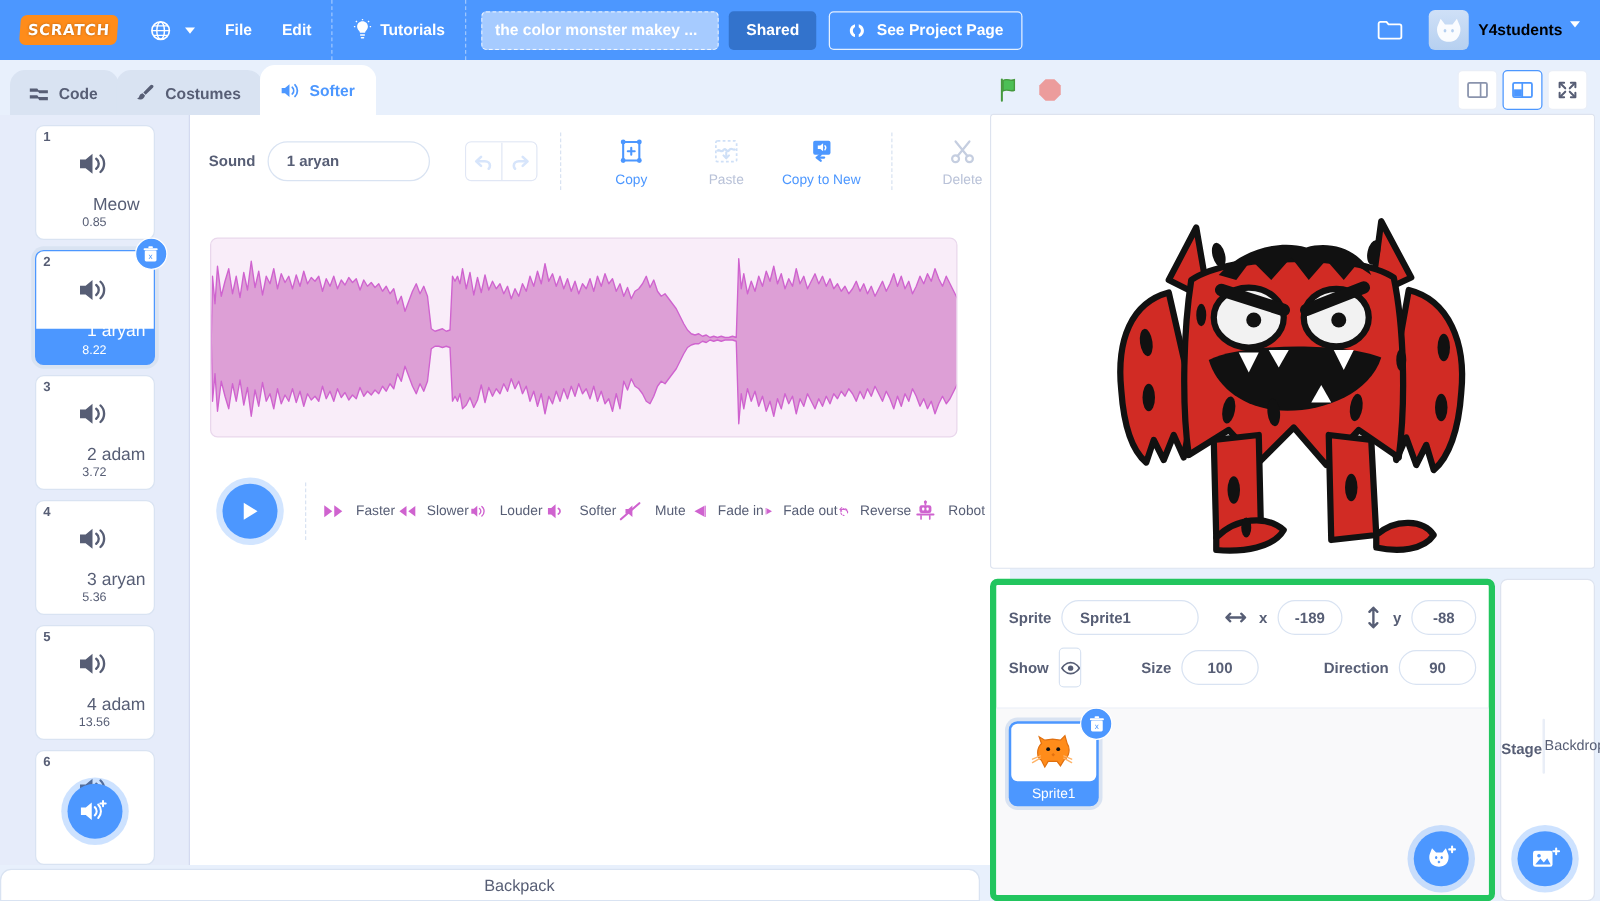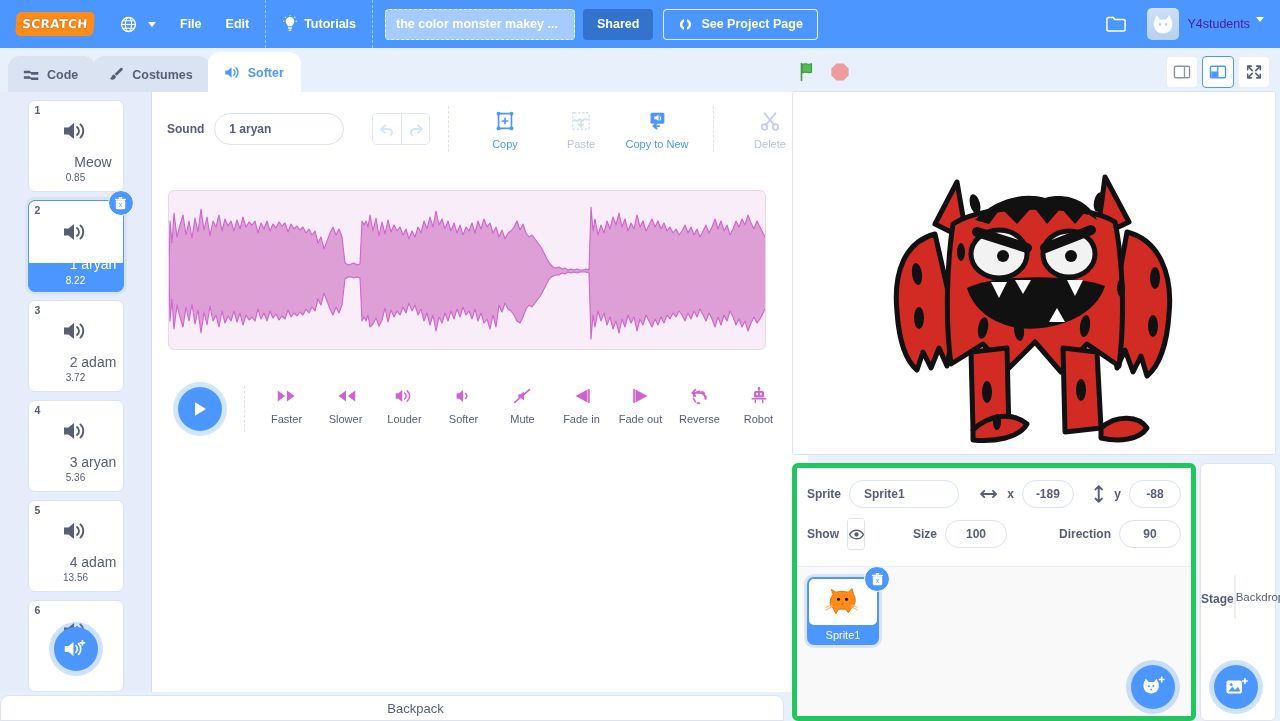--- a/index.html
+++ b/index.html
@@ -53,21 +53,21 @@
     border-radius: 4px; color: #fff; font-size: 12.5px; font-weight: bold;
     display: flex; align-items: center; gap: 8px; padding: 0 14px; cursor: pointer;
   }
   .mb-spacer { flex: 1; }
   .folder-ico { width: 22px; height: 20px; margin-right: 20px; cursor: pointer; }
   .avatar {
     width: 32px; height: 32px; border-radius: 5px;
     background: linear-gradient(180deg,#cfe0f7 0%, #b6d0f0 100%);
     display: flex; align-items: center; justify-content: center; margin-right: 8px;
   }
-  .user-name { color: #4c1d95; font-size: 12.5px; font-weight: normal; display:flex; cursor: pointer; margin-right: 6px;}
+  .user-name { color: #000000; font-size: 12.5px; font-weight: bold; display:flex; cursor: pointer; margin-right: 6px;}
 
   
   .tabs { position: absolute; top: 48px; left: 8px; display: flex; align-items: flex-end; height: 44px; }
   .tab {
     height: 36px; padding: 0 16px 0 14px; border-radius: 12px 12px 0 0;
     background: #d9e3f2; color: #575e75; font-size: 12.5px; font-weight: bold;
     display: flex; align-items: center; gap: 7px; cursor: pointer;
     border: 1px solid #d9e3f2; border-bottom: none; margin-right: -2px;
   }
   .tab.active { background: #fff; color: #4c97ff; height: 40px; z-index: 3; border-color: #fff; }
@@ -141,21 +141,21 @@
 
   .fx-row { position: absolute; left: 16px; top: 288px; display: flex; align-items: center; height: 58px; }
   .play-btn {
     width: 44px; height: 44px; border-radius: 50%; background: #4c97ff;
     box-shadow: 0 0 0 5px rgba(76,151,255,.25);
     display: flex; align-items: center; justify-content: center; cursor: pointer;
     margin-left: 10px; margin-right: 22px;
   }
   .fx-div { width: 1px; height: 46px; border-left: 1px dashed #d9e3f2; margin-right: 12px; }
   .fx-btn {
-    display: flex; flex-direction: column; align-items: center; justify-content: flex-start;
+    display: flex; flex-direction: row; align-items: center; justify-content: flex-start;
     width: 59px; cursor: pointer; gap: 7px; height: 46px;
   }
   .fx-btn .flabel { font-size: 11px; color: #575e75; white-space: nowrap; }
 
   
   .backpack {
     position: absolute; left: 0; top: 695px; width: 784px; height: 26px;
     background: #fff; border: 1px solid #d9e3f2; border-radius: 9px 9px 0 0;
     display: flex; align-items: center; justify-content: center; cursor: pointer; padding-left: 47px;
   }

